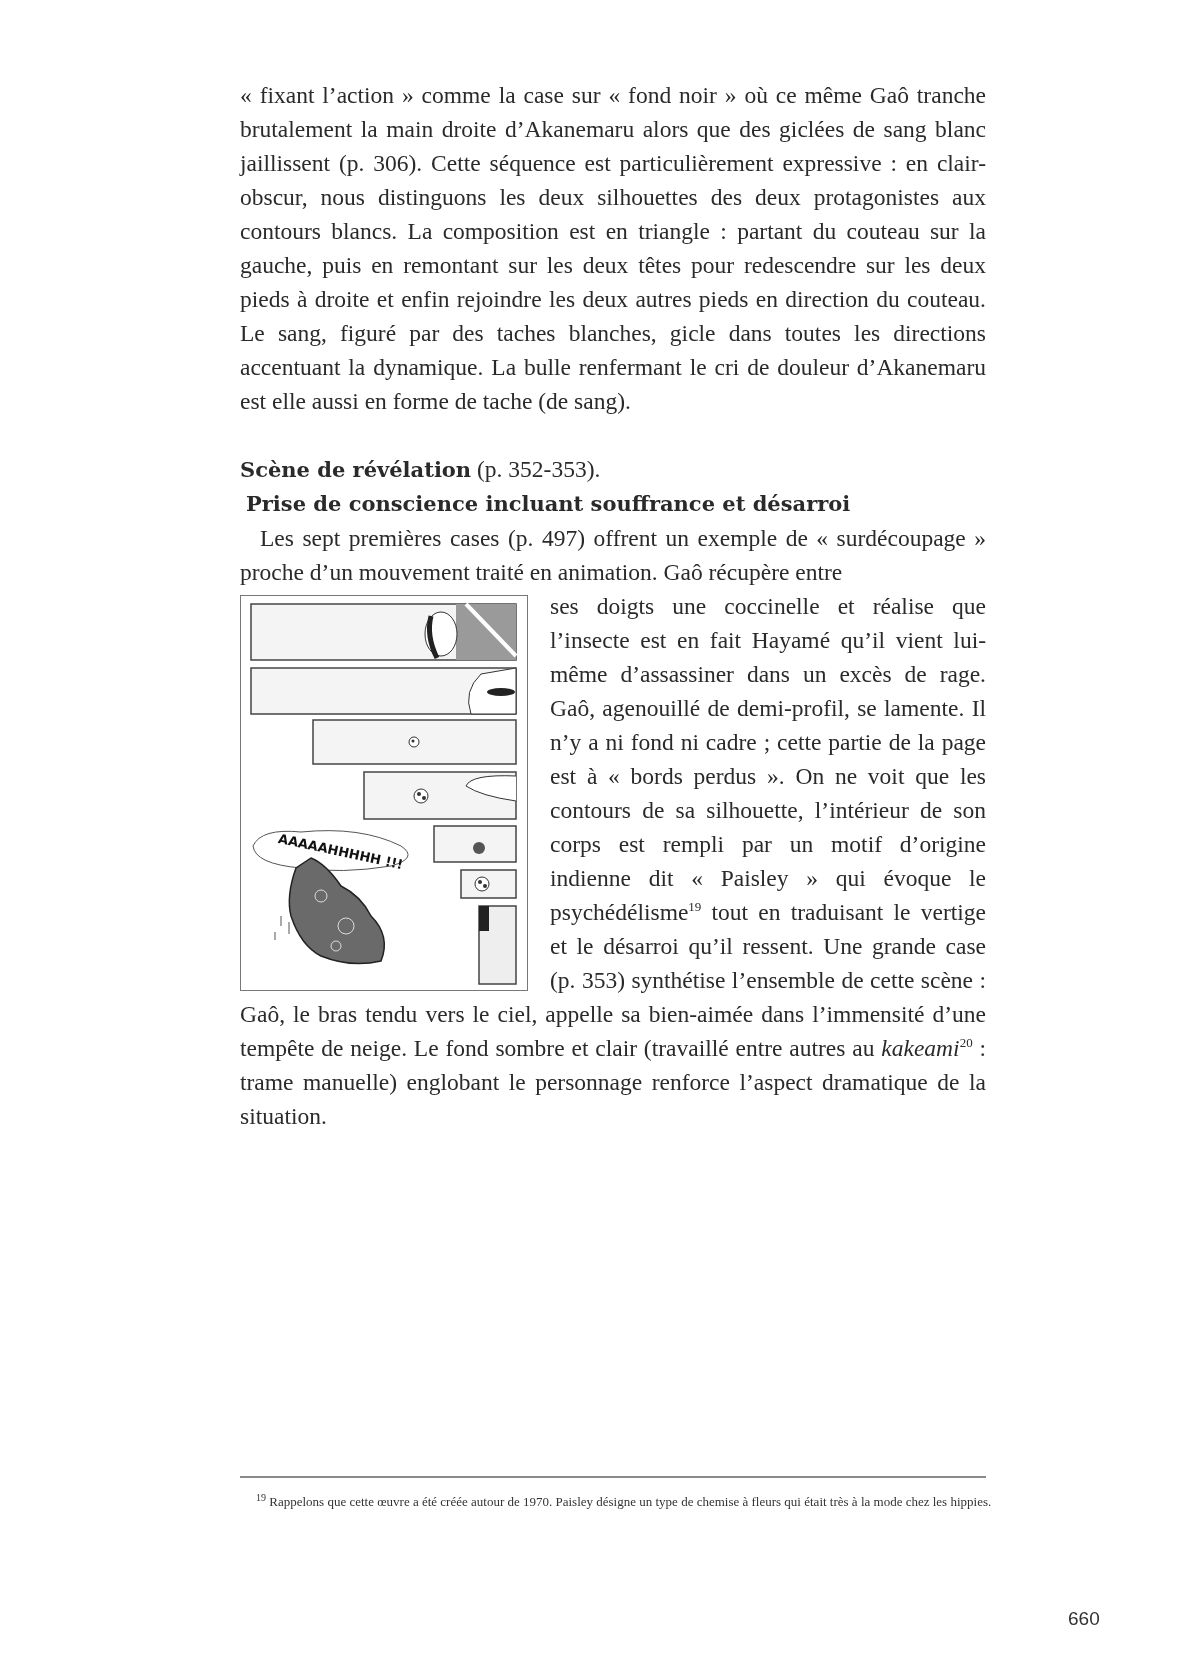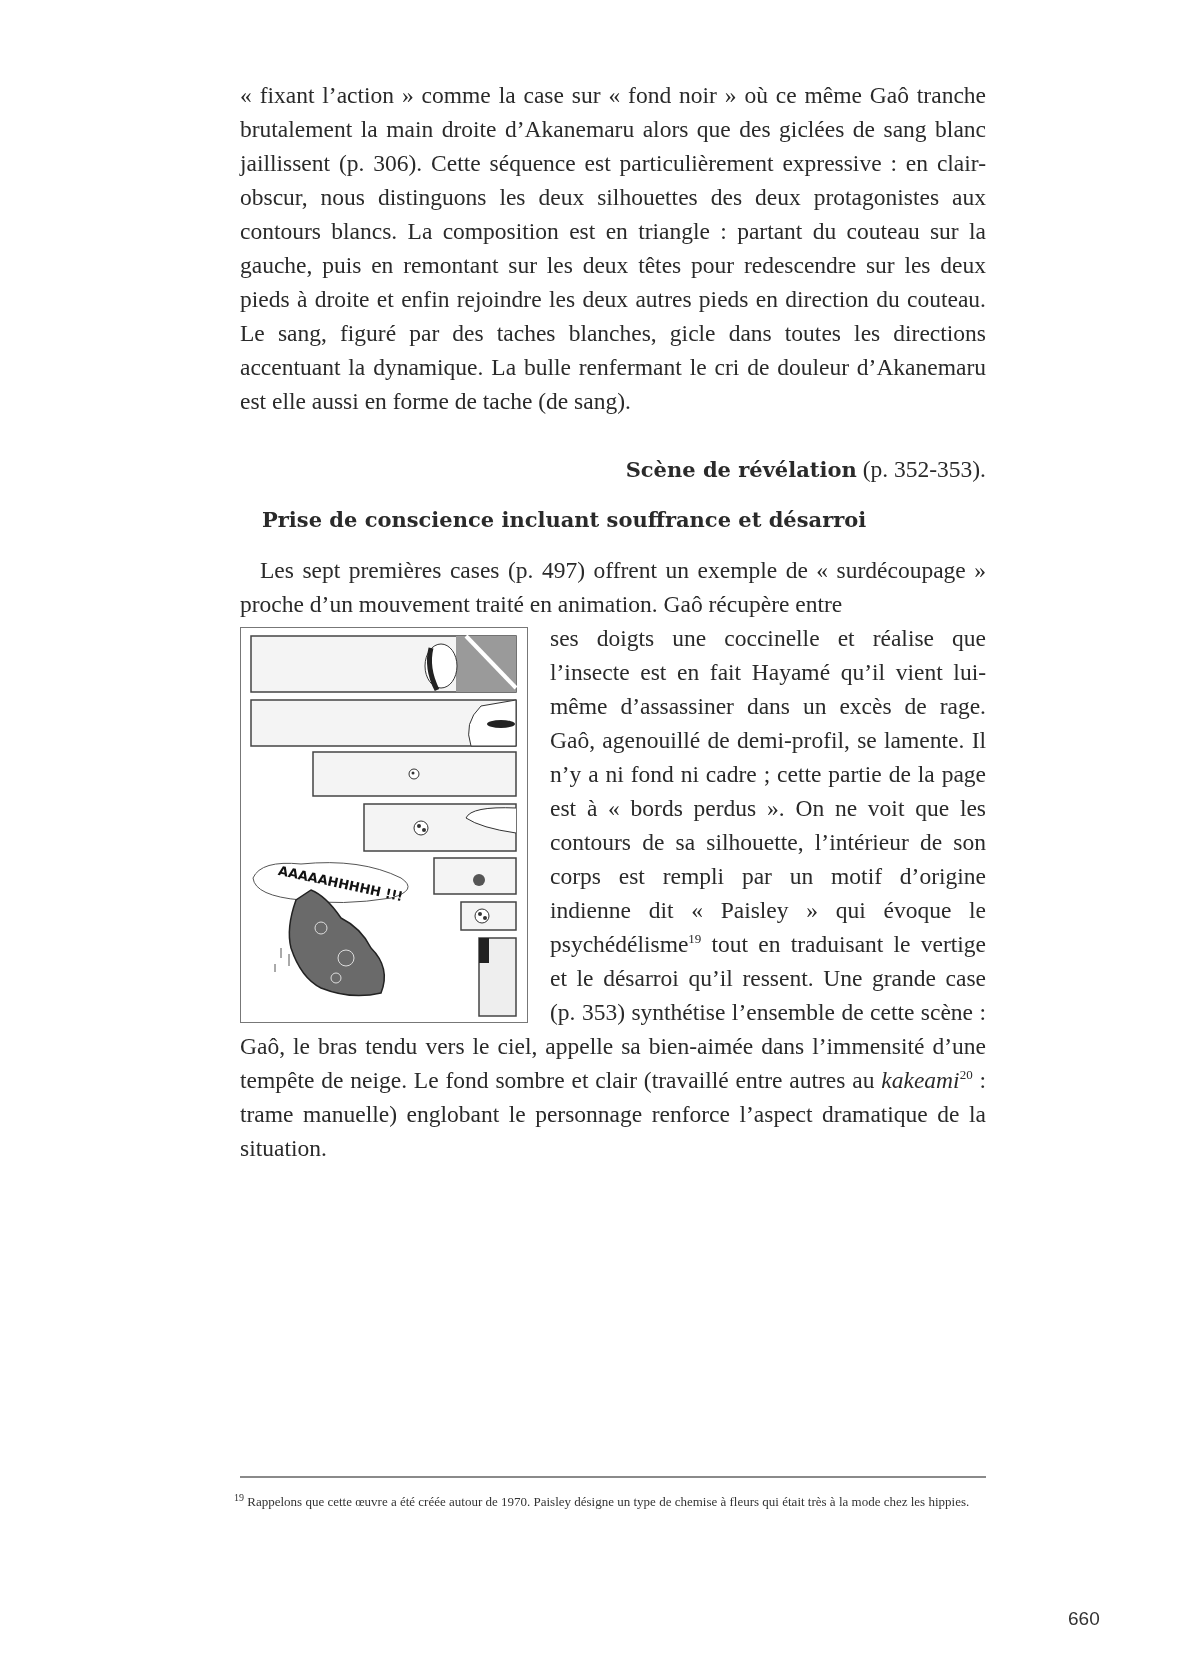--- a/index.html
+++ b/index.html
@@ -1,28 +1,28 @@
 <!DOCTYPE html>
 <html><head>
 <meta charset="utf-8">
 <style>
   html, body { margin: 0; padding: 0; background: #ffffff; }
   body { width: 1200px; height: 1680px; position: relative; overflow: hidden; color: #2a2a2a; }
   .page { position: absolute; left: 240px; top: 78px; width: 746px; font-family: "Liberation Serif", "DejaVu Serif", serif; font-size: 23.5px; line-height: 34px; }
   .p { margin: 0; text-align: justify; }
   .indent { text-indent: 20px; }
   .gap { height: 34px; }
-  .heading1 { margin: 0; text-align: right; }
+  .heading1 { margin: 0; }
   .heading1 b { font-family: "DejaVu Serif", serif; font-weight: bold; font-size: 21px; }
-  .heading2 { margin: 16px; padding-left: 6px; font-family: "DejaVu Serif", serif; font-weight: bold; font-size: 21px; }
+  .heading2 { margin: 0; padding-left: 6px; font-family: "DejaVu Serif", serif; font-weight: bold; font-size: 21px; }
   .float-fig { float: left; width: 288px; height: 396px; margin: 6px 22px 4px 0; border: 1.5px solid #777; box-sizing: border-box; position: relative; background: #fff; }
   .float-fig svg { position: absolute; left: 0; top: 0; }
   .sup { font-size: 13px; vertical-align: super; line-height: 0; }
   .footrule { position: absolute; left: 240px; top: 1476px; width: 746px; height: 2px; background: #8a8a8a; }
-  .footnotes { position: absolute; left: 234px; top: 1494px; width: 746px; font-family: "Liberation Serif", serif; font-size: 13px; line-height: 16px; color: #333; }
+  .footnotes { position: absolute; left: 256px; top: 1494px; width: 746px; font-family: "Liberation Serif", serif; font-size: 13px; line-height: 16px; color: #333; }
   .fn { margin: 0 0 8px 0; text-align: justify; }
   .fn .num { font-size: 10px; vertical-align: super; line-height: 0; }
   .pagenum { position: absolute; left: 1068px; top: 1608px; font-family: Liberation Sans, sans-serif; font-size: 19px; color: #333; }
 </style>
 </head>
 <body>
 
 <div class="page">
   <p class="p">« fixant l’action » comme la case sur « fond noir » où ce même Gaô tranche brutalement la main droite d’Akanemaru alors que des giclées de sang blanc jaillissent (p. 306). Cette séquence est particulièrement expressive : en clair-obscur, nous distinguons les deux silhouettes des deux protagonistes aux contours blancs. La composition est en triangle : partant du couteau sur la gauche, puis en remontant sur les deux têtes pour redescendre sur les deux pieds à droite et enfin rejoindre les deux autres pieds en direction du couteau. Le sang, figuré par des taches blanches, gicle dans toutes les directions accentuant la dynamique. La bulle renfermant le cri de douleur d’Akanemaru est elle aussi en forme de tache (de sang).</p>
   <div class="gap"></div>

